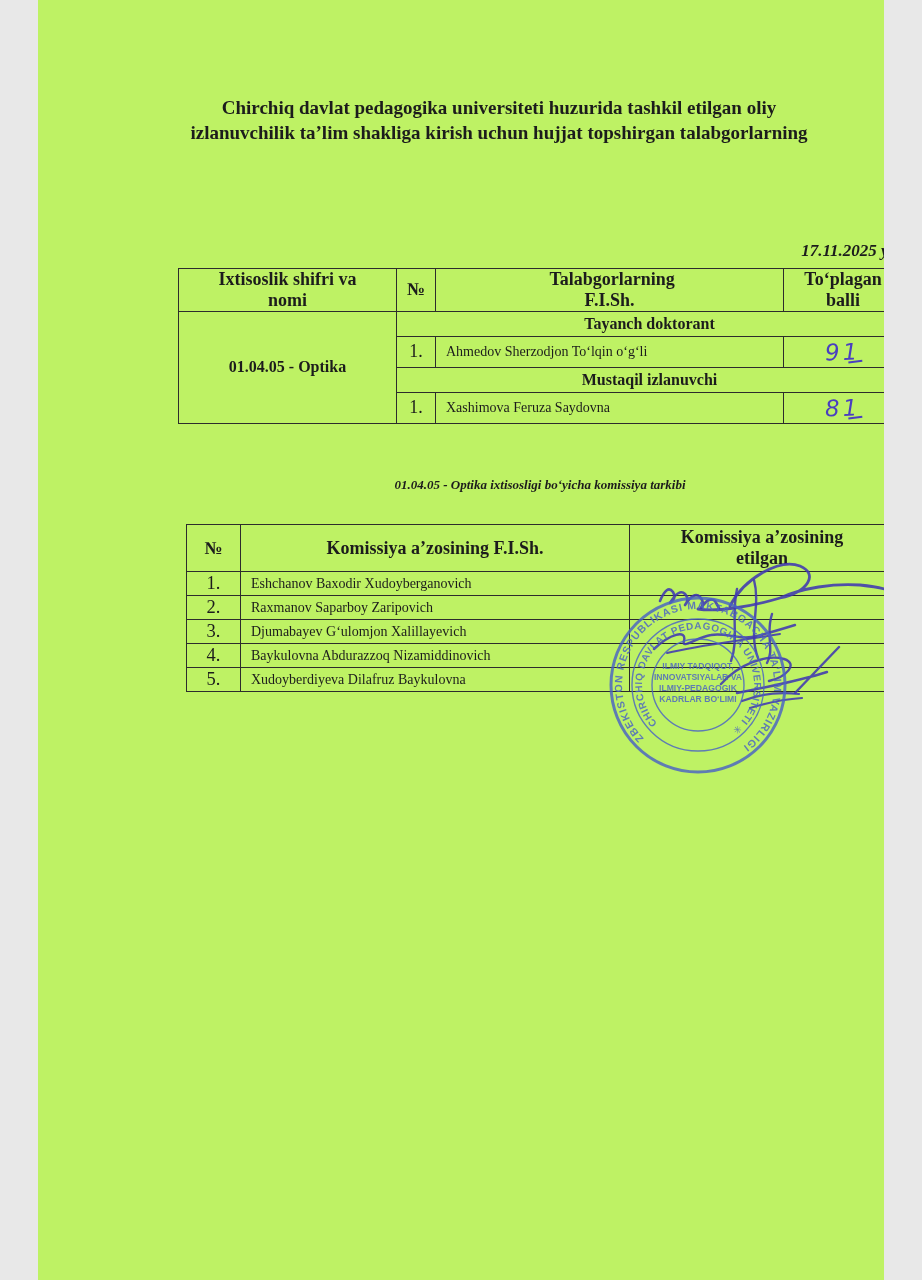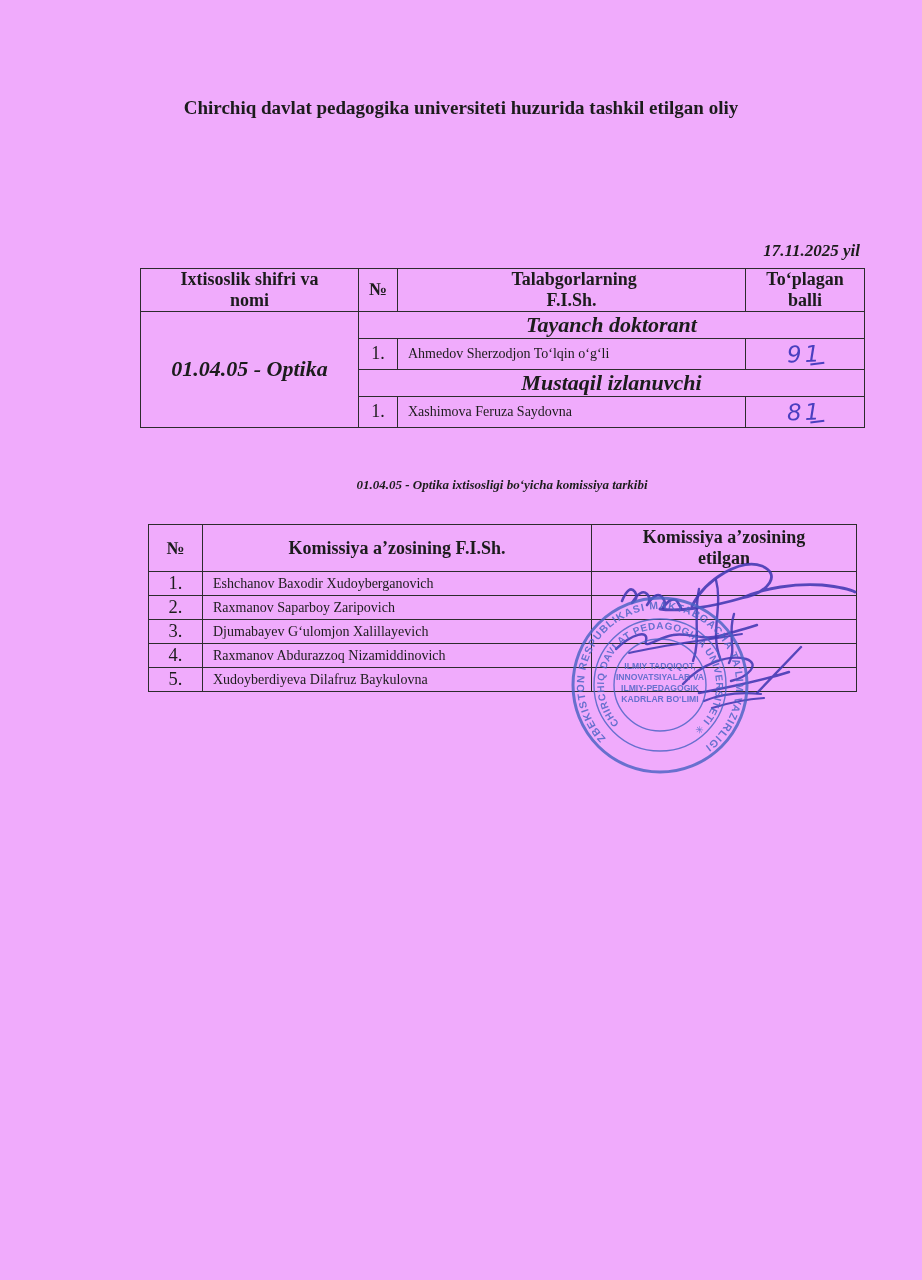--- a/index.html
+++ b/index.html
@@ -1,39 +1,39 @@
 <!DOCTYPE html>
 <html><head>
 <meta charset="utf-8">
 <style>
   html,body{margin:0;padding:0;background:#e8e8e8;}
   .page{
-    position:relative;width:922px;height:1280px;margin:0 auto;
-    background:#f0abfc;overflow:hidden;
+    position:relative;width:846px;height:1280px;margin:0 auto;
+    background:#bef264;overflow:hidden;
     font-family:"Liberation Serif","DejaVu Serif",serif;color:#1c1c1c;
   }
   
   .doc-title{
     position:absolute;top:96px;left:81px;width:760px;
     text-align:center;font-weight:bold;font-size:19px;line-height:24.5px;
   }
   .doc-title .caps{letter-spacing:.5px;}
   .doc-date{
     position:absolute;top:241px;left:0;width:860px;text-align:right;
     font-weight:bold;font-style:italic;font-size:17px;
   }
   
   table{border-collapse:collapse;table-layout:fixed;}
   .t1{position:absolute;top:268px;left:140px;width:724px;}
   .t2{position:absolute;top:524px;left:148px;width:708px;}
   td,th{border:1.5px solid #2c2c2c;vertical-align:middle;text-align:center;
         font-size:18px;padding:0 4px;overflow:hidden;}
   .t1 th,.t2 th{font-weight:bold;line-height:1.16;}
   .t1 .hrow th{height:41px;}
-  .t1 .secrow td{height:24px;font-weight:bold;font-style:italic;font-size:22px;}
+  .t1 .secrow td{height:24px;font-weight:bold;font-size:16px;}
   .t1 .datarow td{height:30px;}
   .t1 .name,.t2 .name{text-align:left;padding-left:10px;font-size:14px;white-space:nowrap;}
   .t1 .spec{font-size:18px;}
   .hdr-narrow{display:inline-block;max-width:150px;}
   .hdr-narrow2{display:inline-block;max-width:120px;}
   .hdr-narrow3{display:inline-block;max-width:95px;}
   .hdr-narrow4{display:inline-block;max-width:200px;}
   .t2 .hrow th{height:46px;}
   .t2 td{height:23px;font-size:18.5px;}
   
@@ -57,20 +57,21 @@
   .stamp-text{fill:#4a63c5;font-family:"Liberation Sans","DejaVu Sans",sans-serif;font-weight:bold;}
   .sig{stroke:#4038b2;fill:none;stroke-linecap:round;stroke-linejoin:round;opacity:.88;}
 </style>
 </head>
 <body>
 
 <div class="page">
 
   <div class="doc-title">
     <div>Chirchiq davlat pedagogika universiteti huzurida tashkil etilgan oliy</div>
+    <div>izlanuvchilik ta’lim shakliga kirish uchun hujjat topshirgan talabgorlarning</div>
   </div>
 
   <div class="doc-date">17.11.2025 yil</div>
 
   <table class="t1">
     <colgroup>
         <col style="width:218px">
         <col style="width:39px">
         <col style="width:348px">
         <col style="width:119px">
@@ -126,21 +127,21 @@
       <td class="name">Raxmanov Saparboy Zaripovich</td>
       <td></td>
     </tr>
     <tr>
       <td>3.</td>
       <td class="name">Djumabayev G‘ulomjon Xalillayevich</td>
       <td></td>
     </tr>
     <tr>
       <td>4.</td>
-      <td class="name">Raxmanov Abdurazzoq Nizamiddinovich</td>
+      <td class="name">Baykulovna Abdurazzoq Nizamiddinovich</td>
       <td></td>
     </tr>
     <tr>
       <td>5.</td>
       <td class="name">Xudoyberdiyeva Dilafruz Baykulovna</td>
       <td></td>
     </tr>
   </tbody>
     </table>
 

